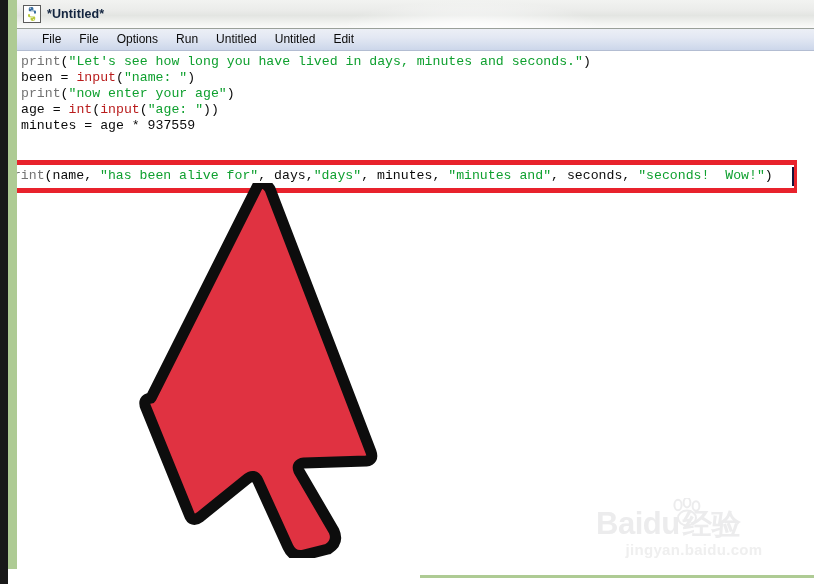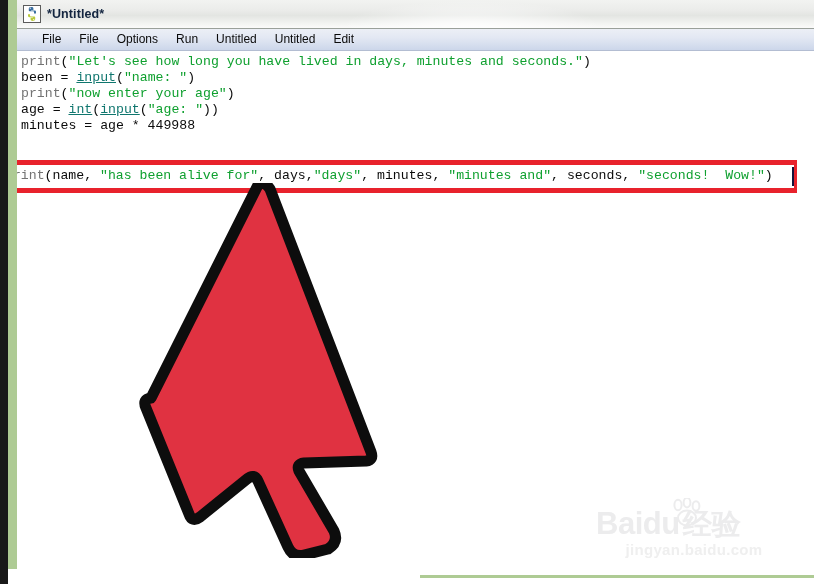--- a/index.html
+++ b/index.html
@@ -143,21 +143,21 @@
   .code-line {
     font-family: "Liberation Mono", monospace;
     font-size: 13.2px;
     line-height: 16.1px;
     white-space: pre;
     color: #0b0b0b;
     padding-left: 4px;
     letter-spacing: 0px;
   }
   .tok-kw      { color: #737373; }   
-  .tok-builtin { color: #0f766e; text-decoration: underline; }   
+  .tok-builtin { color: #b91c1c; }   
   .tok-str     { color: #0fa02f; }   
   .tok-plain   { color: #0b0b0b; }
 
   
   .highlight-box {
     position: absolute;
     left: -17px;
     top: 160px;
     width: 814px;
     height: 33px;
@@ -285,21 +285,21 @@
       <div class="menu-item">Untitled</div>
       <div class="menu-item">Edit</div>
     </div>
 
     <div class="code-area">
       <div id="code-lines">
           <div class="code-line"><span class="tok-kw">print</span><span class="tok-plain">(</span><span class="tok-str">"Let's see how long you have lived in days, minutes and seconds."</span><span class="tok-plain">)</span></div>
           <div class="code-line"><span class="tok-plain">been = </span><span class="tok-builtin">input</span><span class="tok-plain">(</span><span class="tok-str">"name: "</span><span class="tok-plain">)</span></div>
           <div class="code-line"><span class="tok-kw">print</span><span class="tok-plain">(</span><span class="tok-str">"now enter your age"</span><span class="tok-plain">)</span></div>
           <div class="code-line"><span class="tok-plain">age = </span><span class="tok-builtin">int</span><span class="tok-plain">(</span><span class="tok-builtin">input</span><span class="tok-plain">(</span><span class="tok-str">"age: "</span><span class="tok-plain">))</span></div>
-          <div class="code-line"><span class="tok-plain">minutes = age * 449988</span></div>
+          <div class="code-line"><span class="tok-plain">minutes = age * 937559</span></div>
         </div>
     </div>
   </div>
 
   <div class="highlight-box">
     <div class="highlight-inner">
       <div class="code-line" id="highlight-code"><span class="tok-kw">print</span><span class="tok-plain">(name, </span><span class="tok-str">"has been alive for"</span><span class="tok-plain">, days,</span><span class="tok-str">"days"</span><span class="tok-plain">, minutes, </span><span class="tok-str">"minutes and"</span><span class="tok-plain">, seconds, </span><span class="tok-str">"seconds!  Wow!"</span><span class="tok-plain">)</span></div>
       <div class="caret-bar"></div>
     </div>
   </div>

